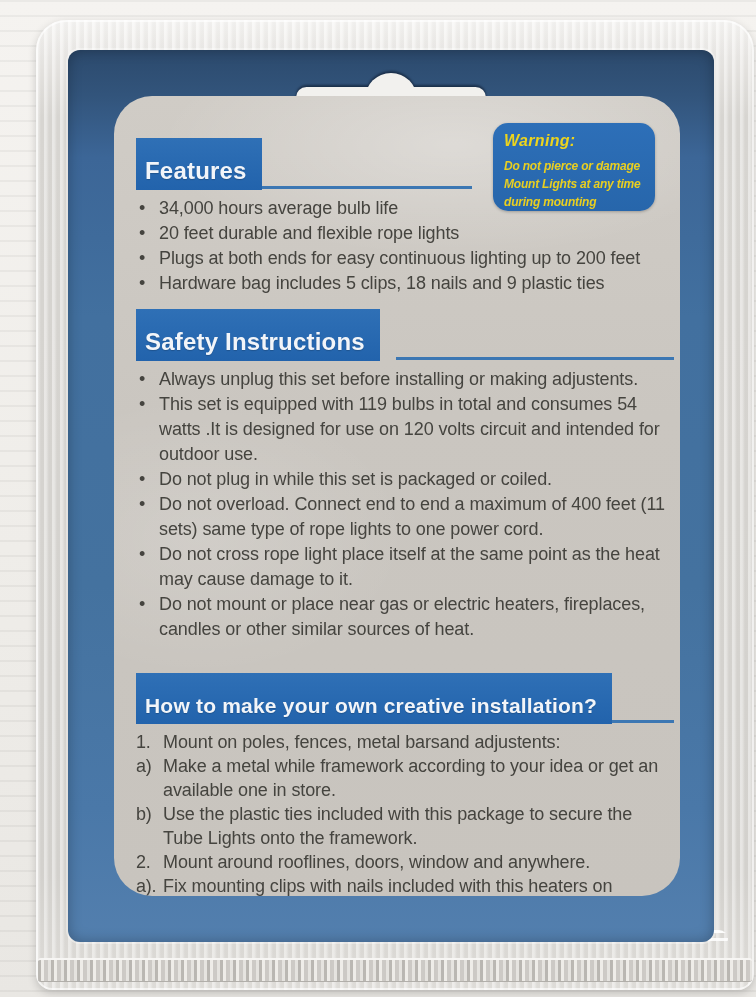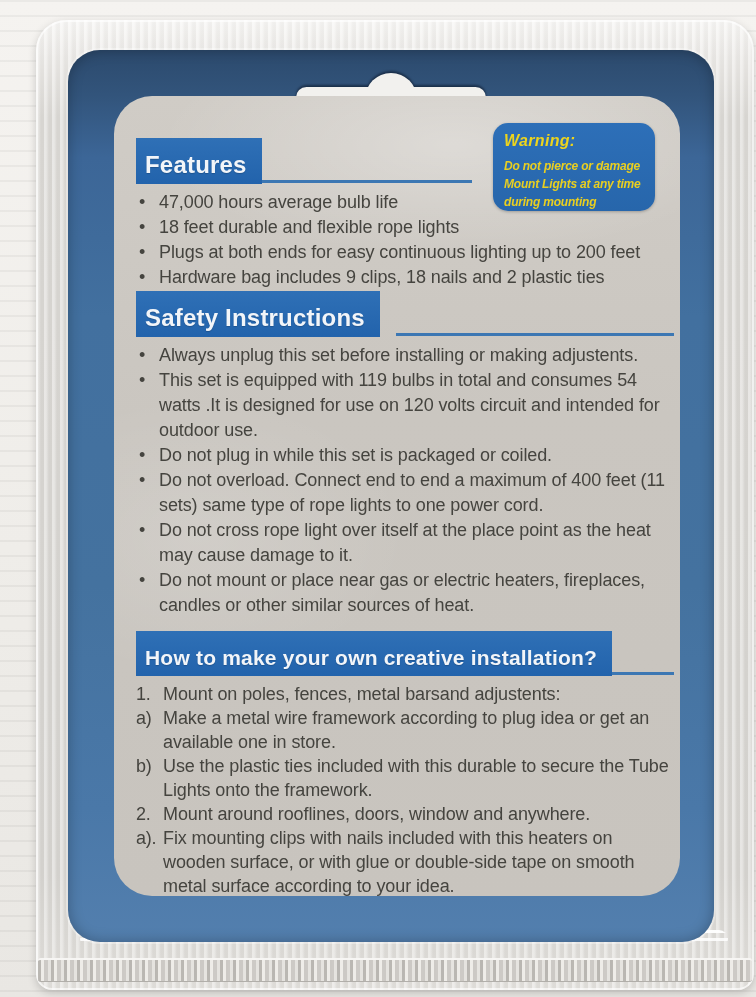--- a/index.html
+++ b/index.html
@@ -32,21 +32,21 @@
   
   .crimp-band{
     position:absolute;left:2px;right:2px;bottom:8px;height:21px;
     background:repeating-linear-gradient(90deg,#b7b4af 0 3px,#f0eeea 3px 6px,#cbc8c4 6px 10px,#e6e4e0 10px 13px);
     border-top:2px solid #f9f8f6;border-bottom:1px solid #aeaba6;
     border-radius:3px;opacity:.92;
   }
   
   .card{
     position:absolute;left:32px;top:30px;width:646px;height:892px;
-    border-radius:32px;
+    border-radius:12px;
     background:linear-gradient(180deg,#2c4a6d 0%,#32547b 5%,#3c6697 12%,#42709f 30%,#44729f 60%,#4a78a8 85%,#537fae 100%);
     box-shadow: inset 0 0 14px rgba(0,0,0,0.28), 0 0 0 2px rgba(255,255,255,0.35);
   }
   
   .hang-slot{
     position:absolute;top:22px;left:50%;transform:translateX(-50%);
     width:190px;height:40px;
     filter:drop-shadow(0 -2px 1px rgba(14,28,48,0.65));
   }
   .slot-bump{
@@ -79,26 +79,26 @@
     color:#ecd41d;font-weight:bold;font-style:italic;
     font-size:16px;line-height:18px;margin-bottom:7px;letter-spacing:.3px;
   }
   .warning-line{
     color:#e9cf20;font-weight:bold;font-style:italic;
     font-size:12px;line-height:18px;letter-spacing:-0.2px;white-space:nowrap;
   }
   
   .heading-row{display:flex;align-items:flex-end;}
   .heading-row.features{margin-top:42px;margin-right:204px;}
-  .heading-row.safety{margin-top:1px;margin-right:2px;gap:16px;}
-  .heading-row.howto{margin-top:13px;margin-right:2px;}
+  .heading-row.safety{margin-top:13px;margin-right:2px;gap:16px;}
+  .heading-row.howto{margin-top:31px;margin-right:2px;}
   .heading-box{
     background:linear-gradient(180deg,#2f70b6,#2263ac);
     color:#f2f5f9;font-weight:bold;
-    padding:13px 15px 5px 9px;letter-spacing:.2px;white-space:nowrap;
+    padding:19px 15px 5px 9px;letter-spacing:.2px;white-space:nowrap;
     text-shadow:0 1px 1px rgba(0,0,0,0.18);
   }
   .heading-row.features .heading-box,
   .heading-row.safety .heading-box{font-size:24px;line-height:28px;}
   .heading-row.howto .heading-box{font-size:21px;line-height:27px;}
   .heading-rule{flex:1 1 auto;height:3px;background:#3c77b3;margin-bottom:1px;min-width:10px;}
   
   .bullets{list-style:none;margin:6px 0 0 0;padding:0;font-size:18px;line-height:25px;}
   .bullets li{display:flex;align-items:flex-start;}
   .bullet-mark{flex:0 0 20px;padding-left:3px;font-size:18px;}
@@ -132,33 +132,33 @@
           <div class="warning-line">during mounting</div>
         </div>
 
         <div class="heading-row features">
           <div class="heading-box">Features</div>
           <div class="heading-rule"></div>
         </div>
         <ul class="bullets">
             <li>
             <span class="bullet-mark">•</span>
-            <span class="bullet-text">47,000 hours average bulb life</span>
-          </li>
-            <li>
-            <span class="bullet-mark">•</span>
-            <span class="bullet-text">18 feet durable and flexible rope lights</span>
+            <span class="bullet-text">34,000 hours average bulb life</span>
+          </li>
+            <li>
+            <span class="bullet-mark">•</span>
+            <span class="bullet-text">20 feet durable and flexible rope lights</span>
           </li>
             <li>
             <span class="bullet-mark">•</span>
             <span class="bullet-text">Plugs at both ends for easy continuous lighting up to 200 feet</span>
           </li>
             <li>
             <span class="bullet-mark">•</span>
-            <span class="bullet-text">Hardware bag includes 9 clips, 18 nails and 2 plastic ties</span>
+            <span class="bullet-text">Hardware bag includes 5 clips, 18 nails and 9 plastic ties</span>
           </li>
           </ul>
 
         <div class="heading-row safety">
           <div class="heading-box">Safety Instructions</div>
           <div class="heading-rule"></div>
         </div>
         <ul class="bullets">
             <li>
             <span class="bullet-mark">•</span>
@@ -171,44 +171,44 @@
             <li>
             <span class="bullet-mark">•</span>
             <span class="bullet-text">Do not plug in while this set is packaged or coiled.</span>
           </li>
             <li>
             <span class="bullet-mark">•</span>
             <span class="bullet-text">Do not overload. Connect end to end a maximum of 400 feet (11 sets) same type of rope lights to one power cord.</span>
           </li>
             <li>
             <span class="bullet-mark">•</span>
-            <span class="bullet-text">Do not cross rope light over itself at the place point as the heat may cause damage to it.</span>
+            <span class="bullet-text">Do not cross rope light place itself at the same point as the heat may cause damage to it.</span>
           </li>
             <li>
             <span class="bullet-mark">•</span>
             <span class="bullet-text">Do not mount or place near gas or electric heaters, fireplaces, candles or other similar sources of heat.</span>
           </li>
           </ul>
 
         <div class="heading-row howto">
           <div class="heading-box">How to make your own creative installation?</div>
           <div class="heading-rule"></div>
         </div>
         <div class="steps">
             <div class="step">
             <span class="step-mark">1.</span>
             <span class="step-text">Mount on poles, fences, metal barsand adjustents:</span>
           </div>
             <div class="step">
             <span class="step-mark">a)</span>
-            <span class="step-text">Make a metal wire framework according to plug idea or get an available one in store.</span>
+            <span class="step-text">Make a metal while framework according to your idea or get an available one in store.</span>
           </div>
             <div class="step">
             <span class="step-mark">b)</span>
-            <span class="step-text">Use the plastic ties included with this durable to secure the Tube Lights onto the framework.</span>
+            <span class="step-text">Use the plastic ties included with this package to secure the Tube Lights onto the framework.</span>
           </div>
             <div class="step">
             <span class="step-mark">2.</span>
             <span class="step-text">Mount around rooflines, doors, window and anywhere.</span>
           </div>
             <div class="step">
             <span class="step-mark">a).</span>
             <span class="step-text">Fix mounting clips with nails included with this heaters on wooden surface, or with glue or double-side tape on smooth metal surface according to your idea.</span>
           </div>
             <div class="step">

